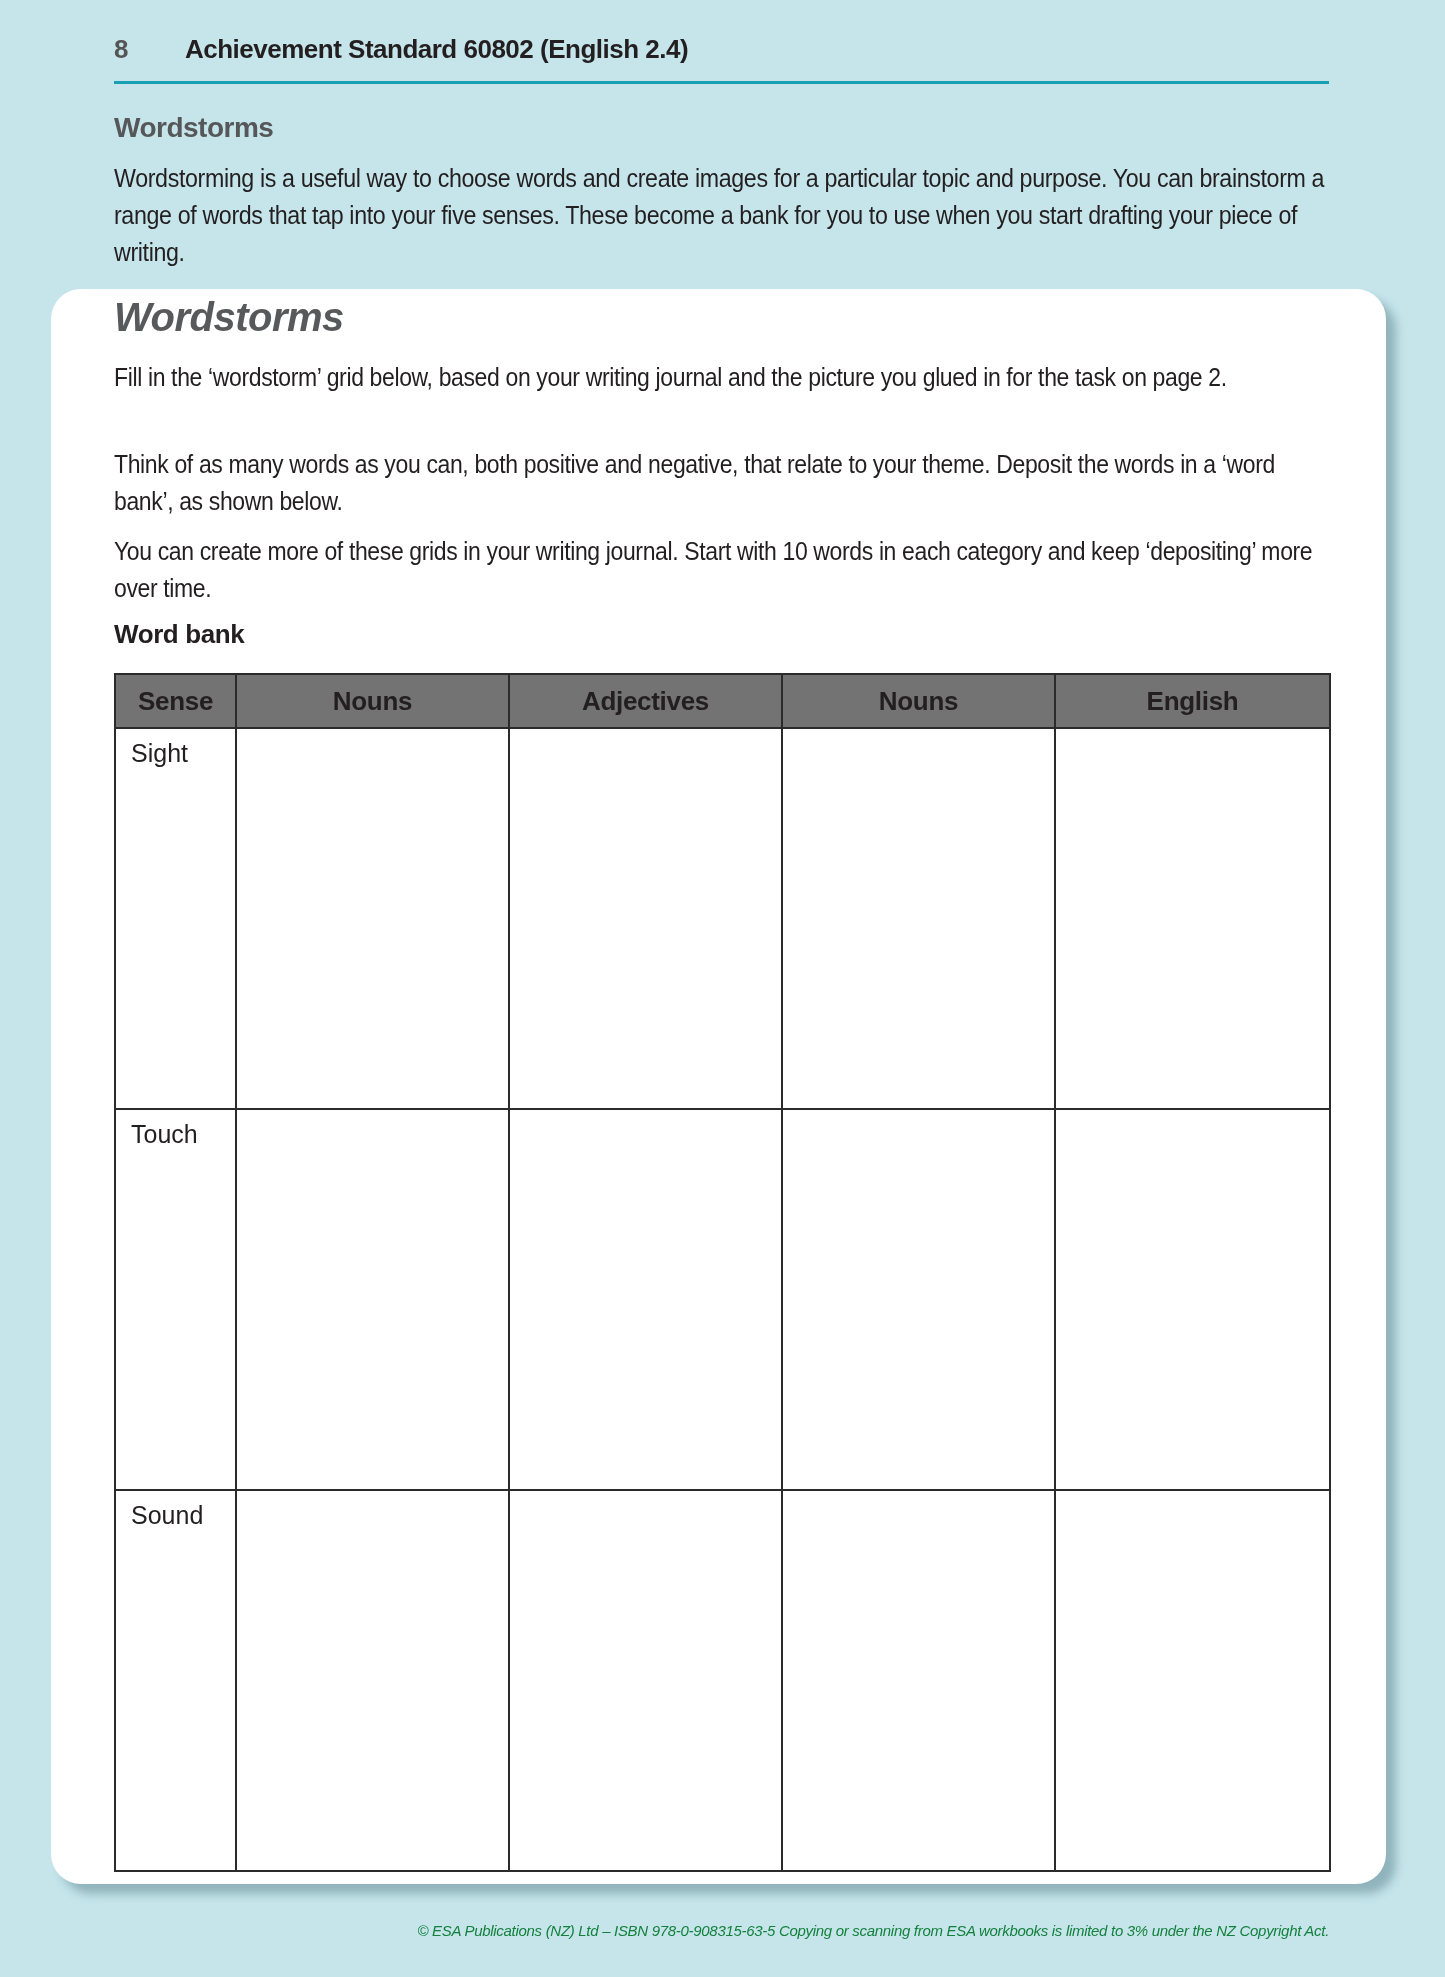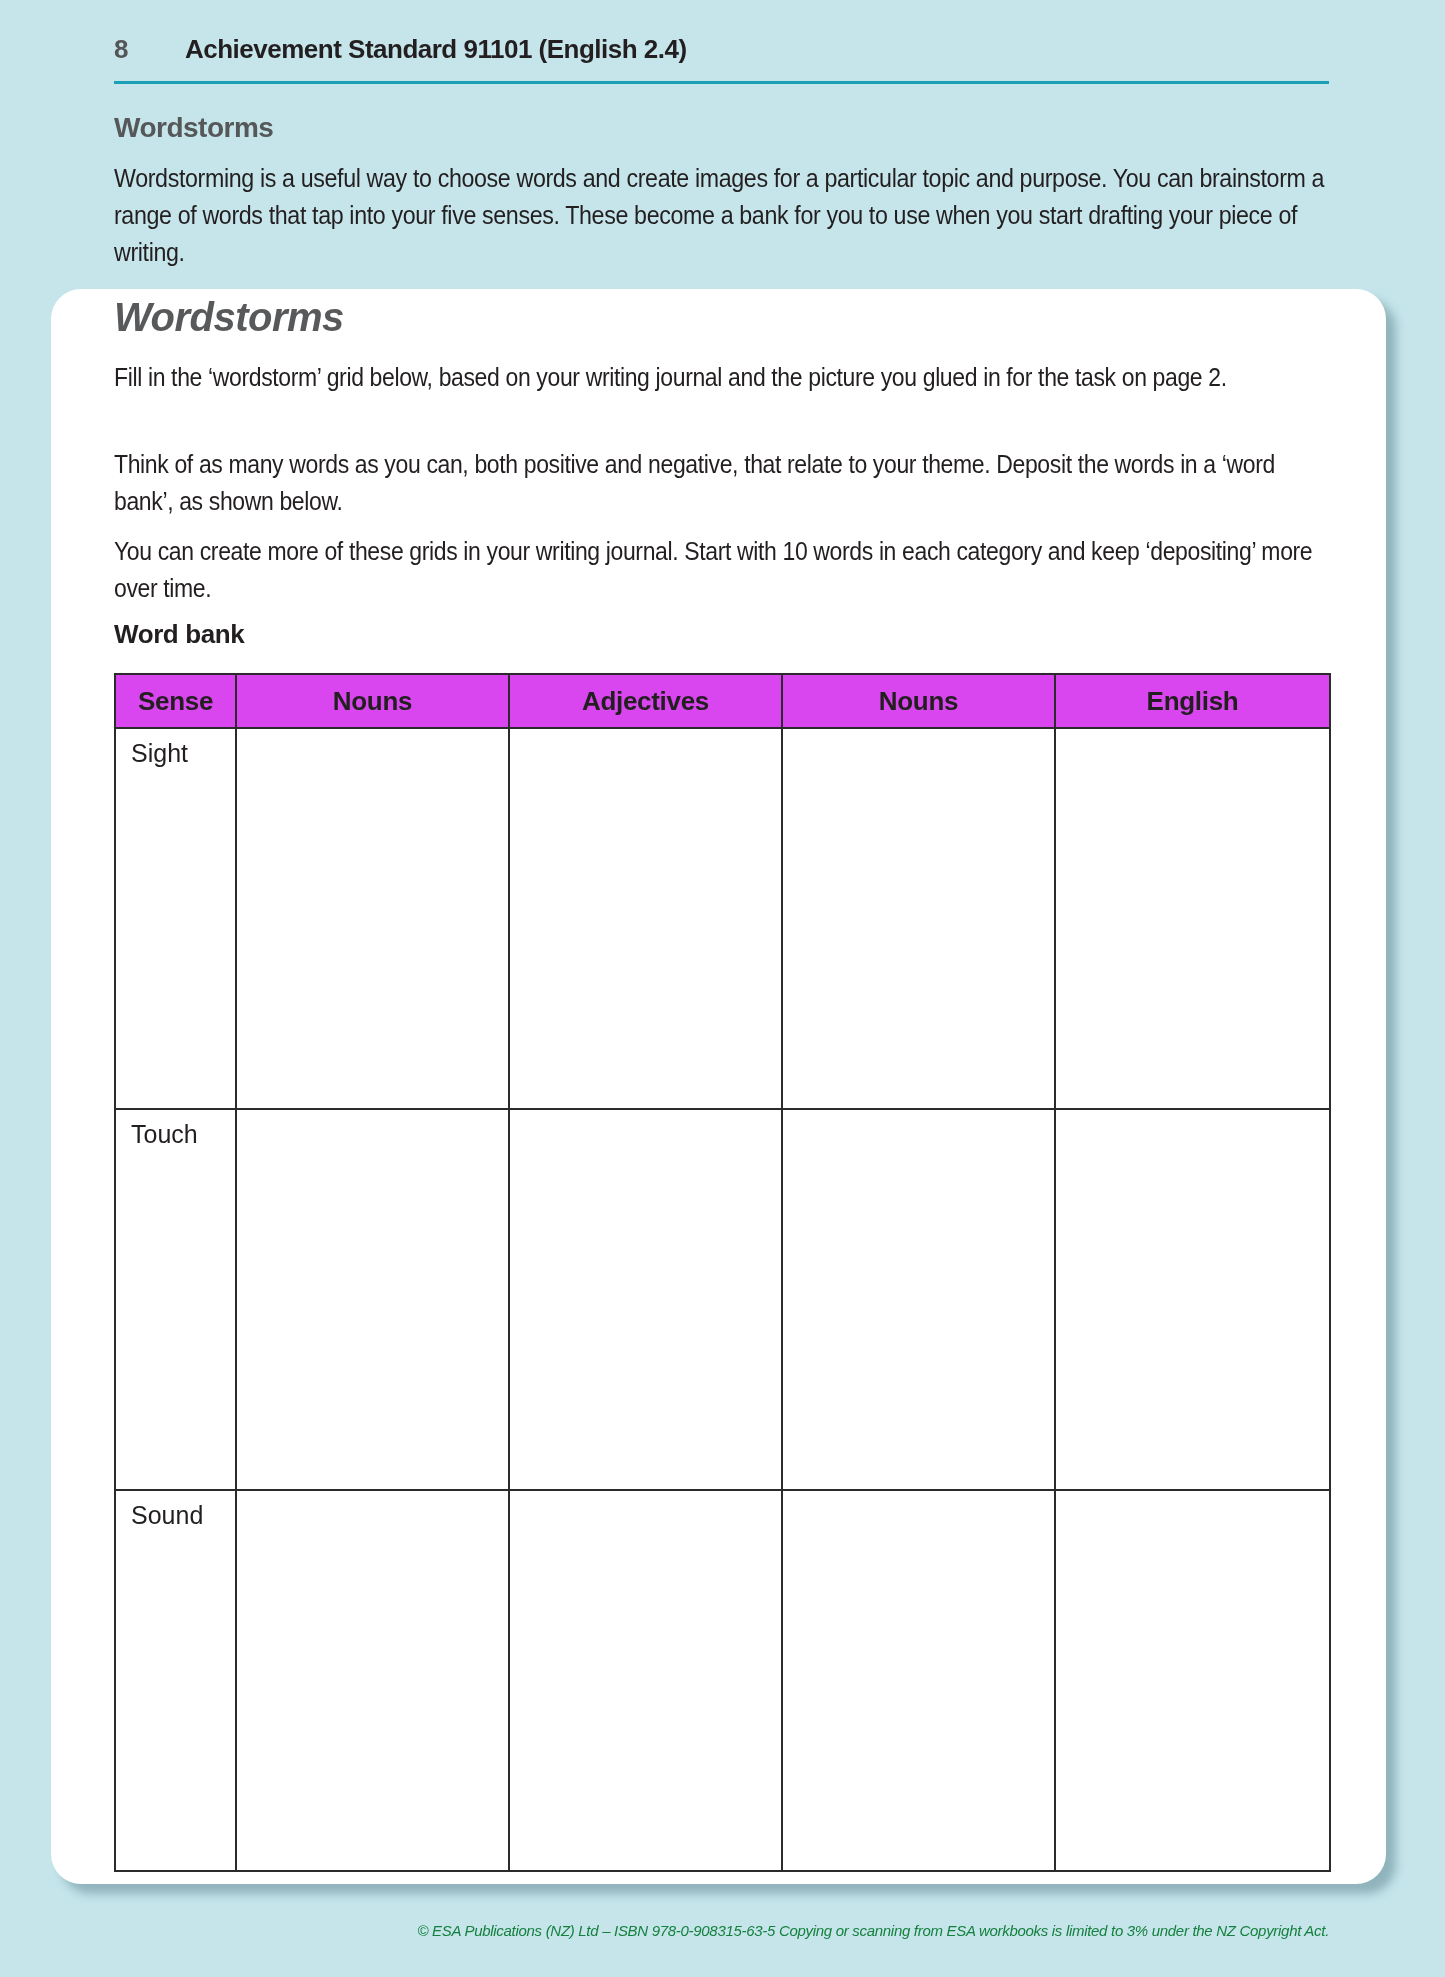--- a/index.html
+++ b/index.html
@@ -60,21 +60,21 @@
     letter-spacing: -0.4px;
     text-align: right;
   }
   table.grid {
     position: absolute; left: 63px; top: 384px;
     width: 1215px; border-collapse: collapse;
     table-layout: fixed;
     border: 2.5px solid #2b2b2b;
   }
   table.grid th {
-    background: #d946ef; height: 50px;
+    background: #737373; height: 50px;
     font-size: 26px; font-weight: bold; color: #231f20;
     border: 2px solid #2b2b2b;
     letter-spacing: -0.3px;
   }
   table.grid td {
     height: 353px; vertical-align: top;
     border: 2px solid #2b2b2b;
     font-size: 25px; padding: 10px 0 16px 15px;
     color: #231f20;
   }
@@ -82,21 +82,21 @@
     position: absolute; right: 116px; top: 1922px;
     font-size: 15px; font-style: italic; color: #15803d;
     letter-spacing: -0.3px;
   }
 </style>
 </head>
 <body>
 
 <div class="header">
   <span class="page-num">8</span>
-  <span class="header-title">Achievement Standard 91101 (English 2.4)</span>
+  <span class="header-title">Achievement Standard 60802 (English 2.4)</span>
 </div>
 
 <div class="section-title">Wordstorms</div>
 <div class="intro">Wordstorming is a useful way to choose words and create images for a particular topic and purpose. You can brainstorm a range of words that tap into your five senses. These become a bank for you to use when you start drafting your piece of writing.</div>
 
 <div class="card">
   <div class="card-title">Wordstorms</div>
   <div class="card-para" style="top:70px;">Fill in the ‘wordstorm’ grid below, based on your writing journal and the picture you glued in for the task on page 2.</div>
   <div class="card-para" style="top:157px;">Think of as many words as you can, both positive and negative, that relate to your theme. Deposit the words in a ‘word bank’, as shown below.</div>
   <div class="card-para" style="top:244px;">You can create more of these grids in your writing journal. Start with 10 words in each category and keep ‘depositing’ more over time.</div>

